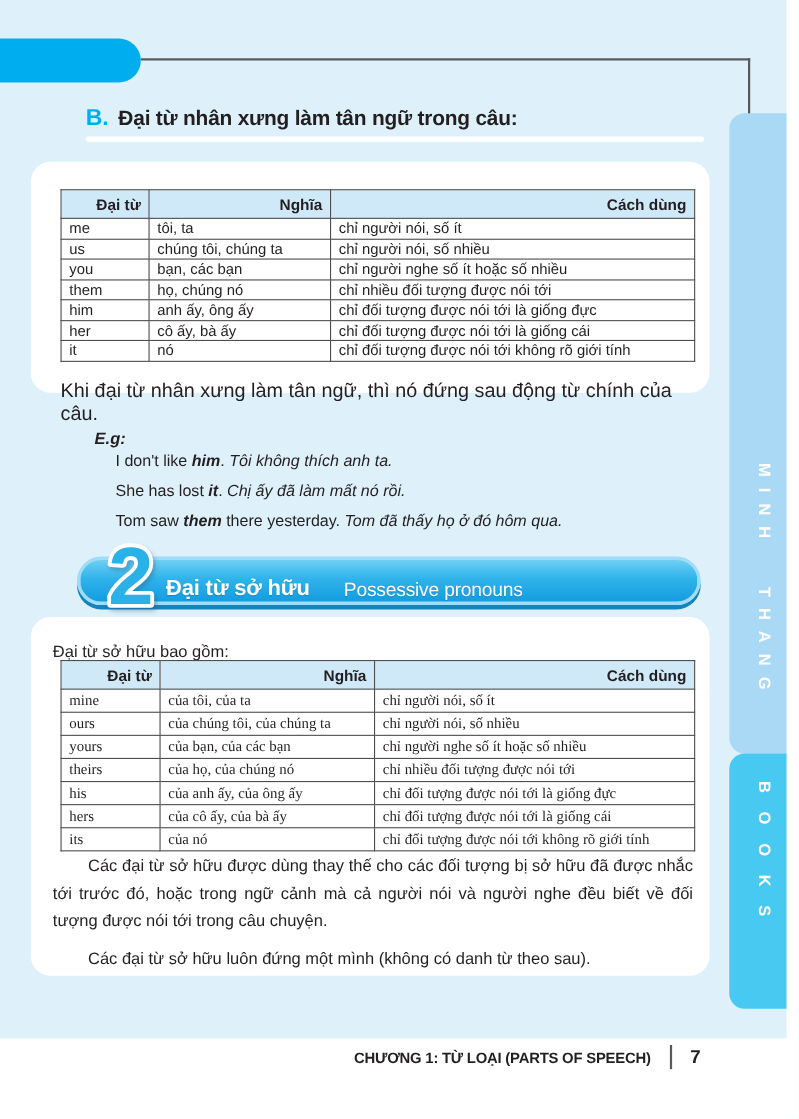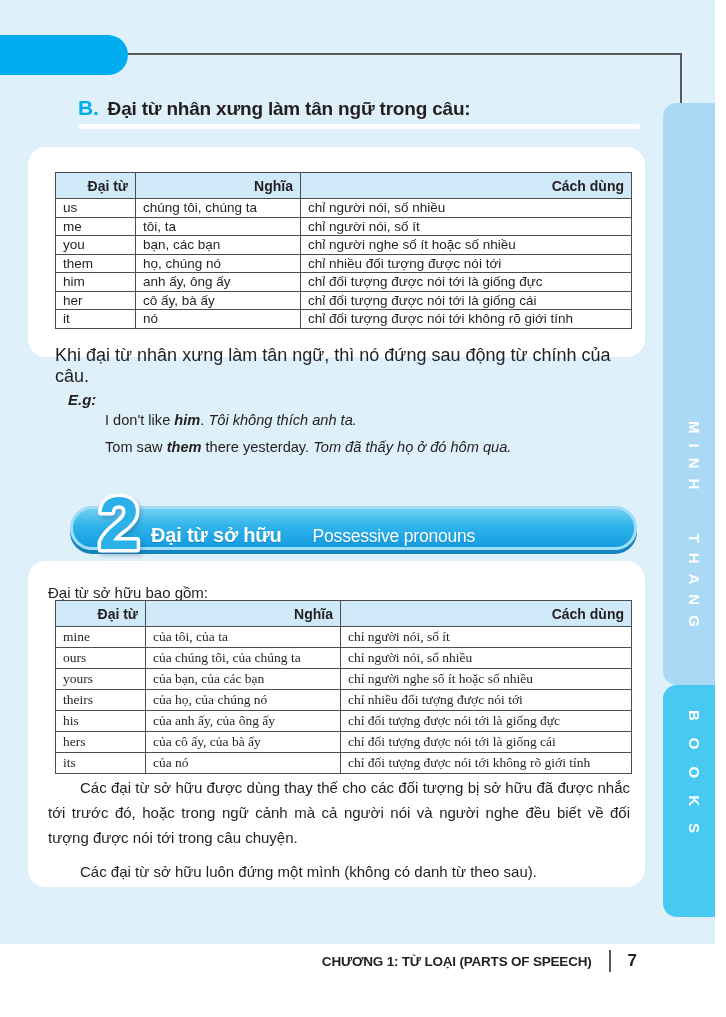--- a/index.html
+++ b/index.html
@@ -27,21 +27,21 @@
   table.gram th,table.gram td{border:1.4px solid #4d4d4d;padding:0 7px;font-size:13.5px;overflow:hidden;white-space:nowrap;}
   table.gram th{background:#cfe9f8;font-weight:bold;text-align:right;height:25px;font-size:14px;}
   .t1{left:55px;top:172px;width:577px;}
   .t1 td{height:17.5px;}
   .t2{left:55px;top:600px;width:577px;}
   .t2 td{height:20px;font-family:Liberation Serif, serif;}
 
   .note{position:absolute;left:55px;top:327px;width:575px;font-size:18px;z-index:2;}
 
   
-  .eg-label{position:absolute;left:68px;top:376px;font-size:15px;font-weight:bold;font-style:italic;}
+  .eg-label{position:absolute;left:86px;top:376px;font-size:15px;font-weight:bold;font-style:italic;}
   .eg-block{position:absolute;left:105px;top:412px;width:540px;font-size:14.6px;}
   .eg-block p{margin:0 0 11px 0;line-height:16px;}
   .eg-block .pn{font-style:italic;}
   .eg-block em{font-family:"Liberation Sans",sans-serif;}
 
   
   .banner{position:absolute;left:70px;top:506px;width:567px;height:44px;border-radius:24px;
     background:linear-gradient(180deg,#6fd0f4 0%,#2fb3ea 45%,#149ce0 100%);
     border:3px solid #9edcf8;box-sizing:border-box;box-shadow:0 4px 0 #1583bd;z-index:2;
     display:flex;align-items:flex-end;padding-left:78px;gap:22px;}
@@ -92,30 +92,30 @@
       </colgroup>
       <thead>
         <tr>
           <th>Đại từ</th>
           <th>Nghĩa</th>
           <th>Cách dùng</th>
         </tr>
       </thead>
       <tbody>
         <tr>
+          <td>me</td>
+          <td>tôi, ta</td>
+          <td>chỉ người nói, số ít</td>
+        </tr>
+        <tr>
           <td>us</td>
           <td>chúng tôi, chúng ta</td>
           <td>chỉ người nói, số nhiều</td>
         </tr>
         <tr>
-          <td>me</td>
-          <td>tôi, ta</td>
-          <td>chỉ người nói, số ít</td>
-        </tr>
-        <tr>
           <td>you</td>
           <td>bạn, các bạn</td>
           <td>chỉ người nghe số ít hoặc số nhiều</td>
         </tr>
         <tr>
           <td>them</td>
           <td>họ, chúng nó</td>
           <td>chỉ nhiều đối tượng được nói tới</td>
         </tr>
         <tr>
@@ -133,20 +133,21 @@
           <td>nó</td>
           <td>chỉ đối tượng được nói tới không rõ giới tính</td>
         </tr>
       </tbody>
     </table>
   <p class="note">Khi đại từ nhân xưng làm tân ngữ, thì nó đứng sau động từ chính của câu.</p>
 
   <p class="eg-label">E.g:</p>
   <div class="eg-block">
     <p><span>I don't like </span><strong class="pn">him</strong><span>. </span><em>Tôi không thích anh ta.</em></p>
+    <p><span>She has lost </span><strong class="pn">it</strong><span>. </span><em>Chị ấy đã làm mất nó rồi.</em></p>
     <p><span>Tom saw </span><strong class="pn">them</strong><span> there yesterday. </span><em>Tom đã thấy họ ở đó hôm qua.</em></p>
   </div>
 
   <div class="banner">
     <span class="vi">Đại từ sở hữu</span>
     <span class="en">Possessive pronouns</span>
   </div>
   <svg class="numeral" width="74" height="96" viewBox="0 0 74 96">
     <text x="37" y="72" text-anchor="middle" font-family="Liberation Sans, sans-serif" font-size="74" font-weight="bold" fill="#29b1e8" stroke="#ffffff" stroke-width="7" paint-order="stroke" stroke-linejoin="round">2</text>
   </svg>

